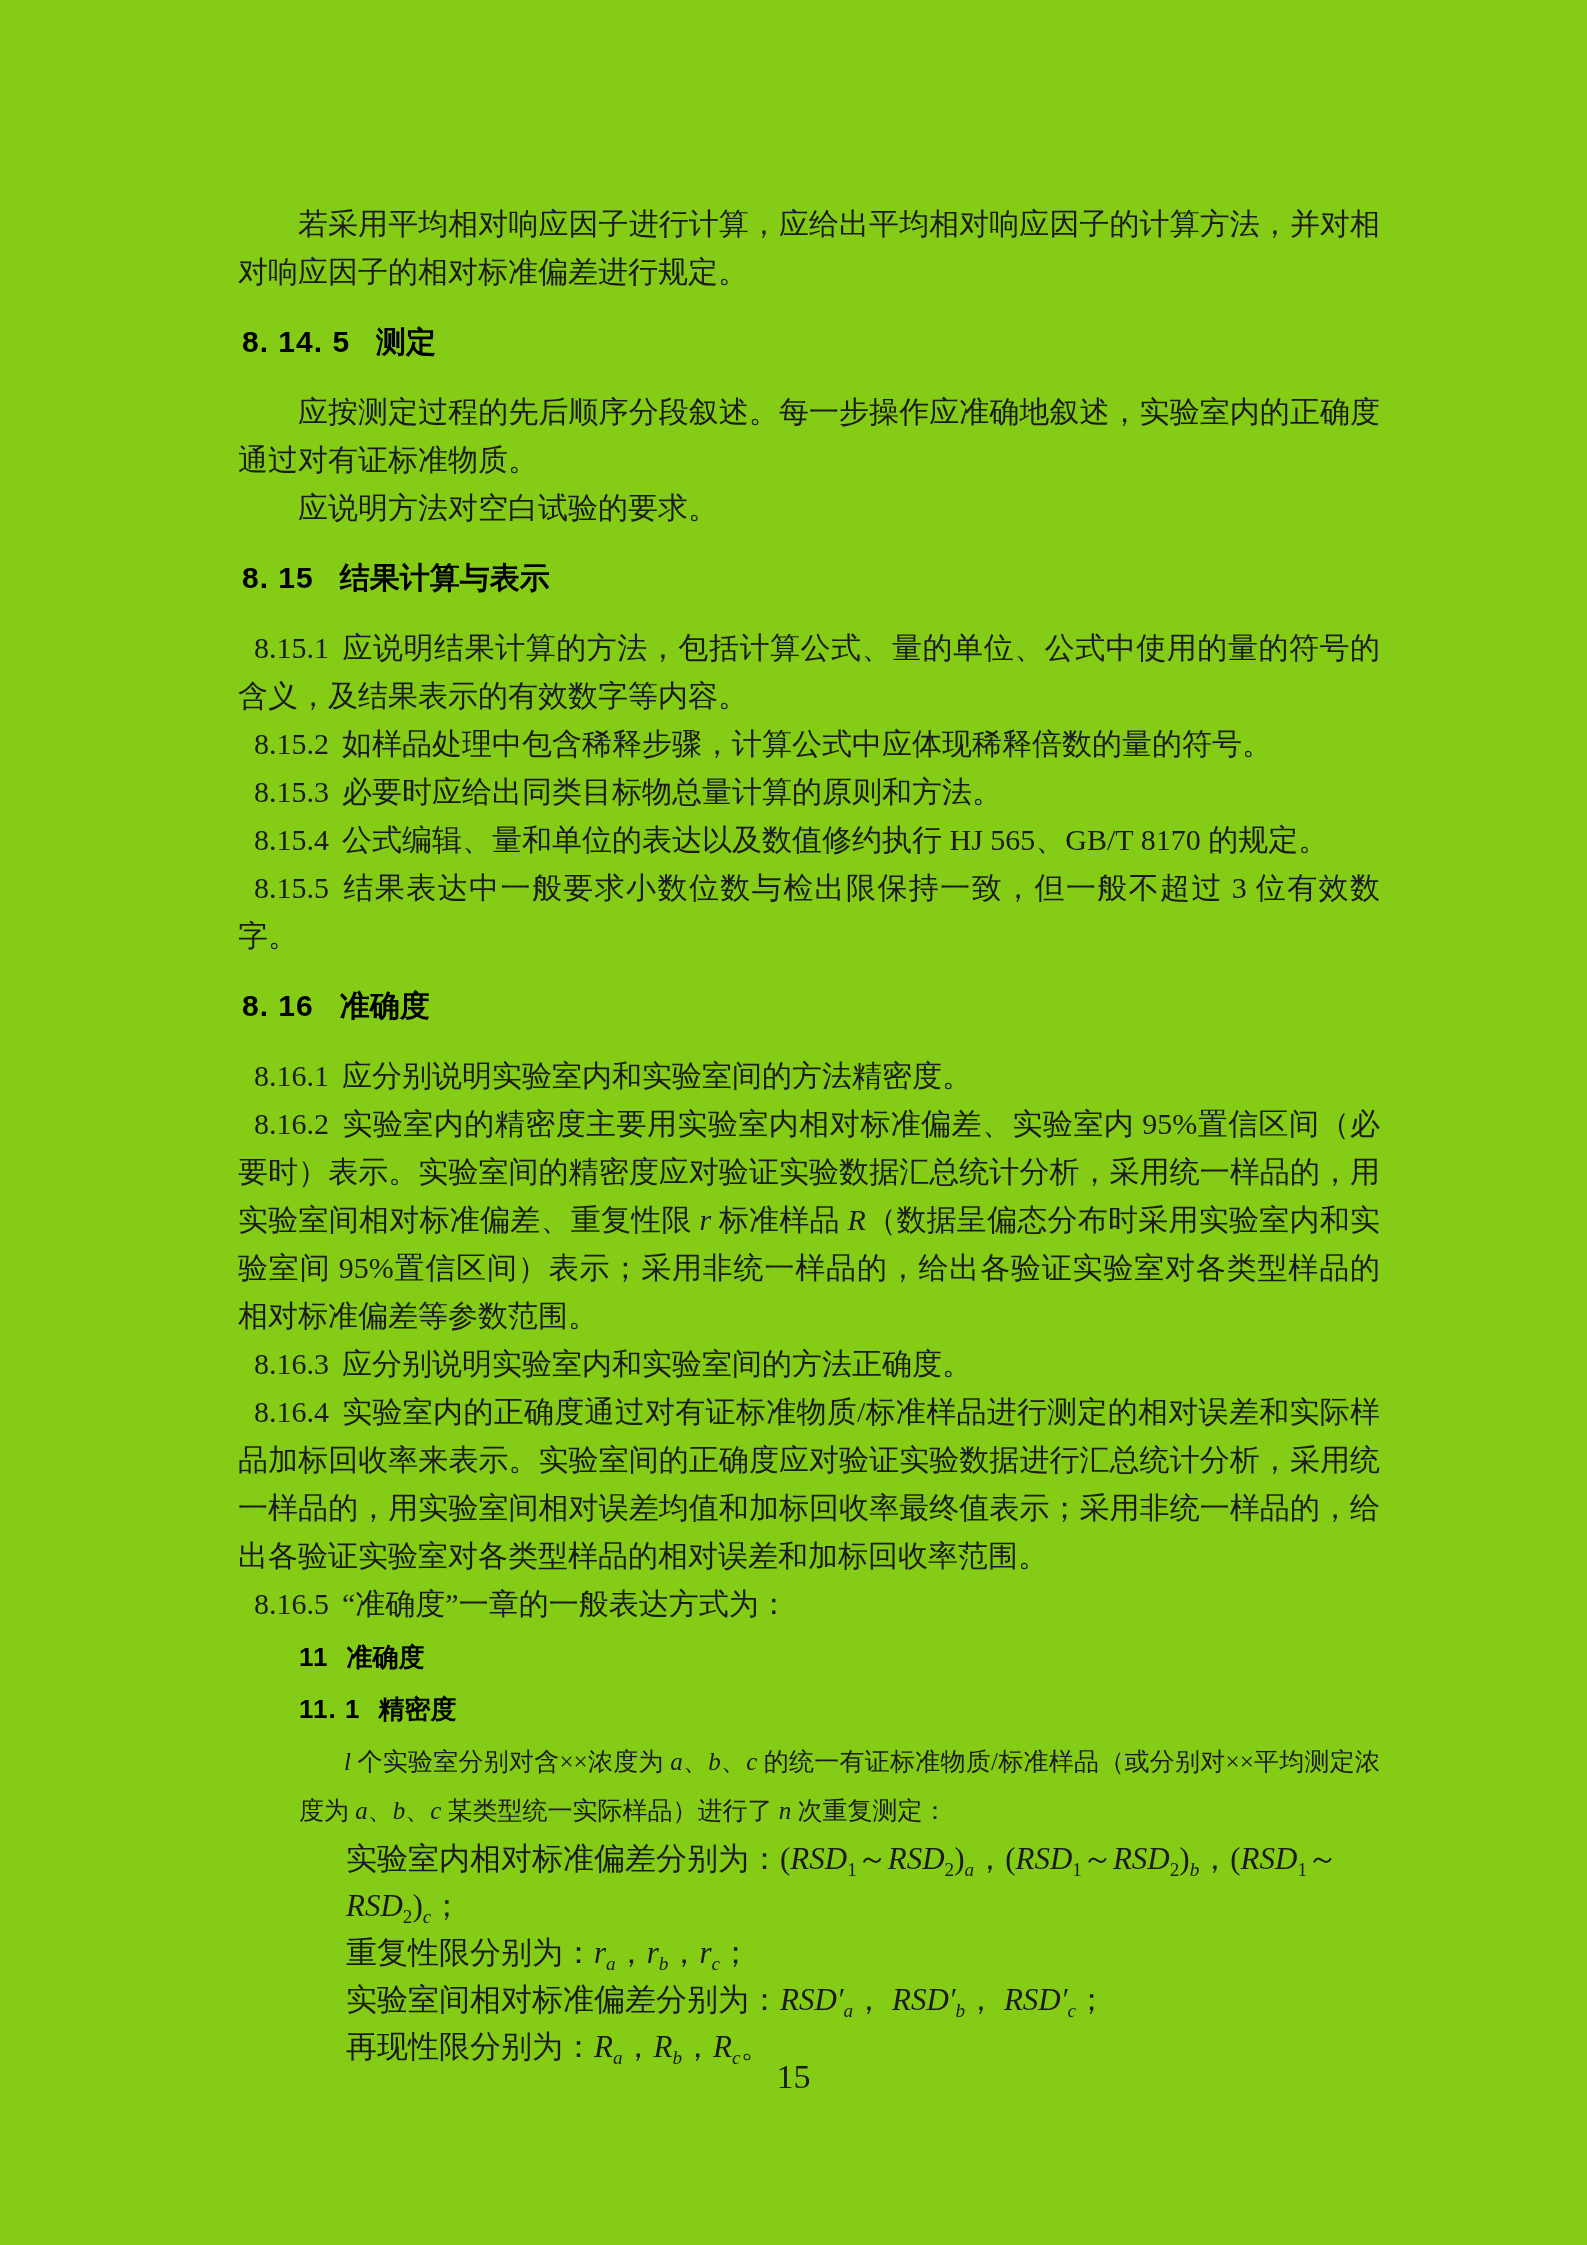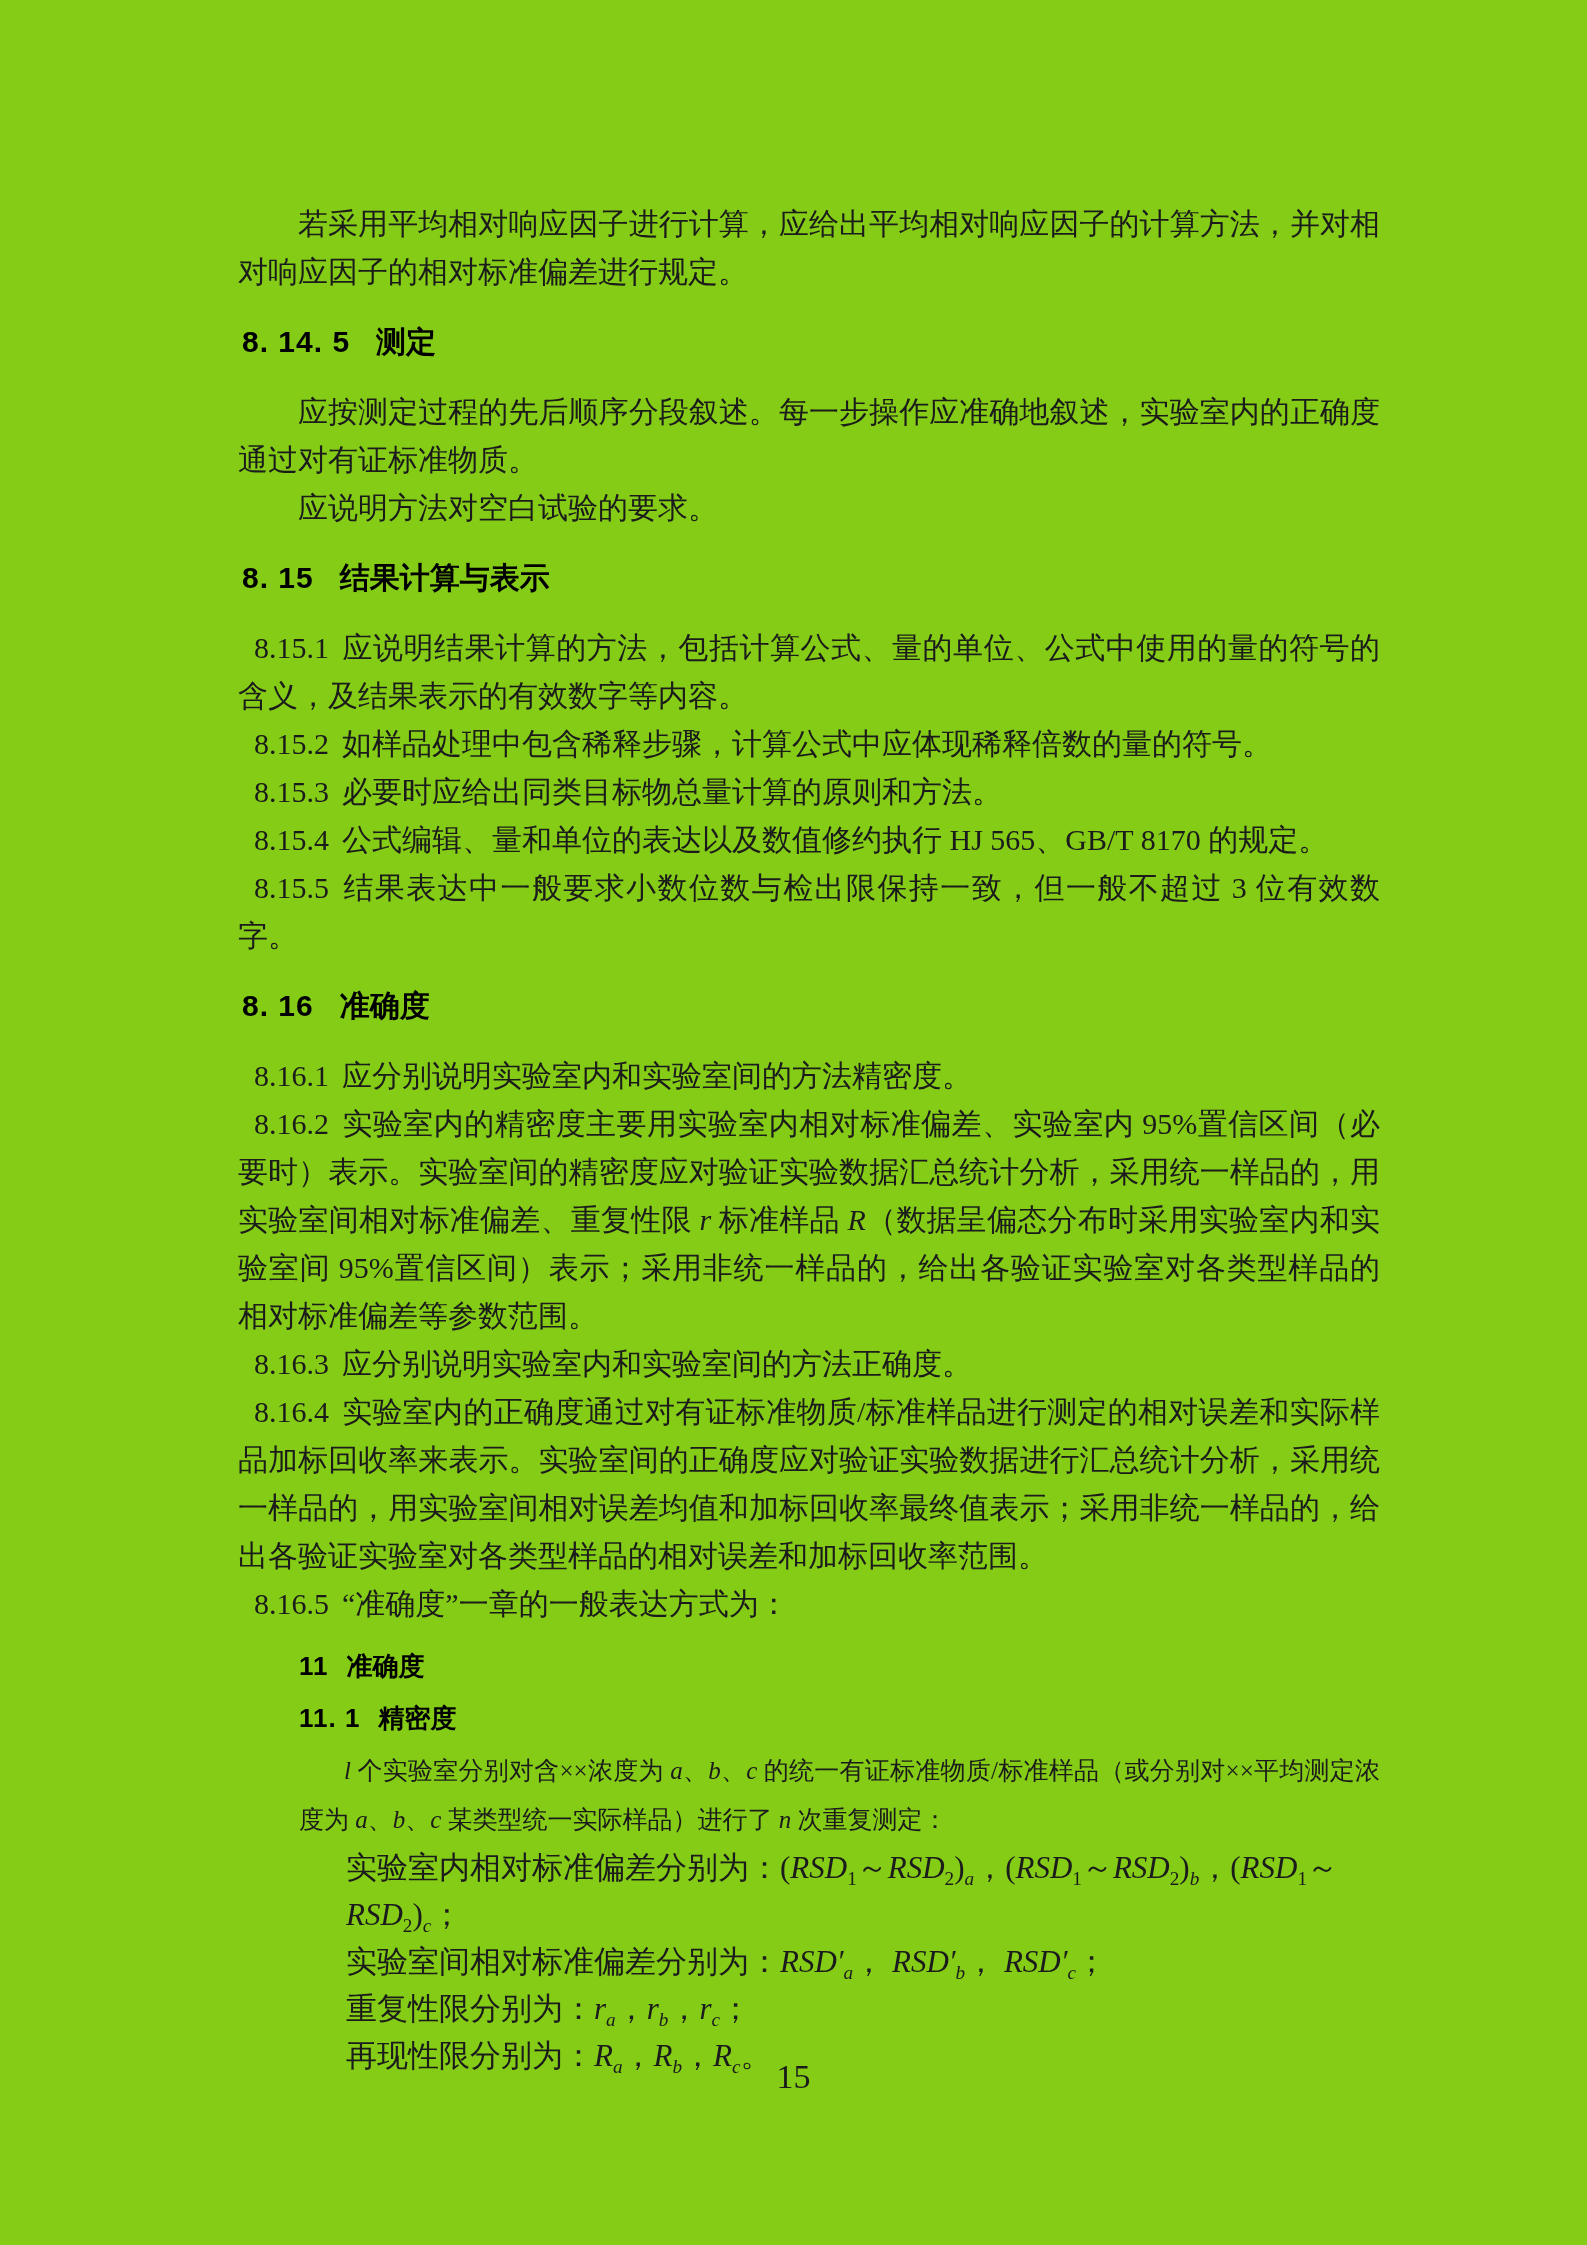--- a/index.html
+++ b/index.html
@@ -11,21 +11,21 @@
   .indent{text-indent:60px;}
   .sec{font-family:"Liberation Sans","DejaVu Sans",sans-serif;font-weight:bold;color:#000;
        font-size:30px;line-height:48px;margin:22px 4px;text-align:left;}
   .sec .num{margin-right:26px;letter-spacing:1px;}
   .item .num{margin-right:13px;margin-left:16px;}
   .it{font-style:italic;font-family:"Liberation Serif","DejaVu Serif",serif;}
   sub{font-size:0.62em;line-height:0;}
   .example{text-align:left;}
   .ex-h{font-family:"Liberation Sans","DejaVu Sans",sans-serif;font-weight:bold;color:#000;
         font-size:26px;line-height:44px;margin:8px 0 0 61px;text-align:left;}
-  .ex-h1{margin-top:16px;}
+  .ex-h1{margin-top:7px;}
   .ex-h .num{margin-right:18px;letter-spacing:1px;}
   .ex-para{font-size:25px;line-height:49px;margin:6px 0 0 61px;text-indent:45px;text-align:justify;}
   .ex-line{font-size:31px;line-height:47px;margin-left:108px;text-align:left;}
   .pageno{position:absolute;top:2058px;left:0;width:100%;text-align:center;
           font-size:34px;color:#1b1b1b;}
 </style>
 </head>
 <body>
 
 <div class="page">
@@ -83,24 +83,24 @@
         <span class="num">11</span><span>准确度</span>
       </h3>
       <h3 class="ex-h">
         <span class="num">11. 1</span><span>精密度</span>
       </h3>
       <p class="ex-para"><span class="it">l</span><span> 个实验室分别对含××浓度为 </span><span class="it">a</span><span>、</span><span class="it">b</span><span>、</span><span class="it">c</span><span> 的统一有证标准物质/标准样品（或分别对××平均测定浓度为 </span><span class="it">a</span><span>、</span><span class="it">b</span><span>、</span><span class="it">c</span><span> 某类型统一实际样品）进行了 </span><span class="it">n</span><span> 次重复测定：</span></p>
       <p class="ex-line">
         <span>实验室内相对标准偏差分别为：</span><span><span>(</span><span class="it">RSD</span><sub>1</sub><span>～</span><span class="it">RSD</span><sub>2</sub><span>)</span><sub class="it">a</sub><span>，</span><span>(</span><span class="it">RSD</span><sub>1</sub><span>～</span><span class="it">RSD</span><sub>2</sub><span>)</span><sub class="it">b</sub><span>，</span><span>(</span><span class="it">RSD</span><sub>1</sub><span>～</span><span class="it">RSD</span><sub>2</sub><span>)</span><sub class="it">c</sub><span>；</span></span>
       </p>
       <p class="ex-line">
-        <span>实验室间相对标准偏差分别为：</span><span><span class="it">RSD′</span><sub class="it">a</sub><span>， </span><span class="it">RSD′</span><sub class="it">b</sub><span>， </span><span class="it">RSD′</span><sub class="it">c</sub><span>；</span></span>
+        <span>重复性限分别为：</span><span><span class="it">r</span><sub class="it">a</sub><span>，</span><span class="it">r</span><sub class="it">b</sub><span>，</span><span class="it">r</span><sub class="it">c</sub><span>；</span></span>
       </p>
       <p class="ex-line">
-        <span>重复性限分别为：</span><span><span class="it">r</span><sub class="it">a</sub><span>，</span><span class="it">r</span><sub class="it">b</sub><span>，</span><span class="it">r</span><sub class="it">c</sub><span>；</span></span>
+        <span>实验室间相对标准偏差分别为：</span><span><span class="it">RSD′</span><sub class="it">a</sub><span>， </span><span class="it">RSD′</span><sub class="it">b</sub><span>， </span><span class="it">RSD′</span><sub class="it">c</sub><span>；</span></span>
       </p>
       <p class="ex-line">
         <span>再现性限分别为：</span><span><span class="it">R</span><sub class="it">a</sub><span>，</span><span class="it">R</span><sub class="it">b</sub><span>，</span><span class="it">R</span><sub class="it">c</sub><span>。</span></span>
       </p>
     </div>
   </div>
 
   <div class="pageno">15</div>
 </div>
 

